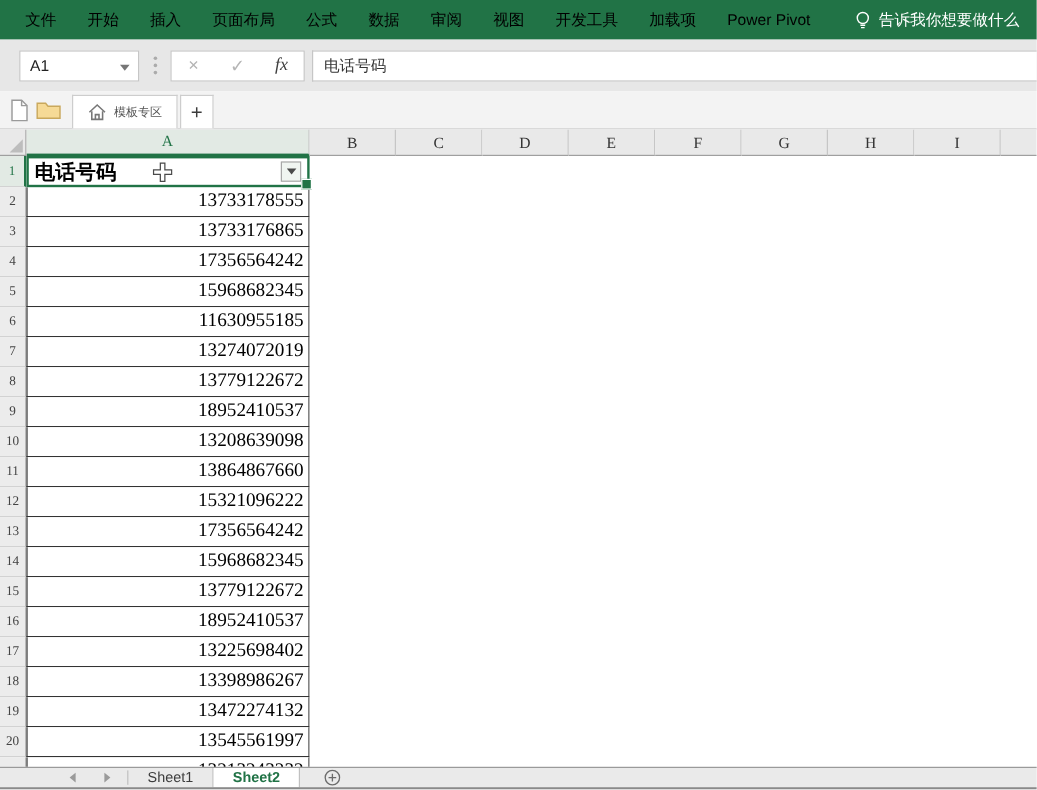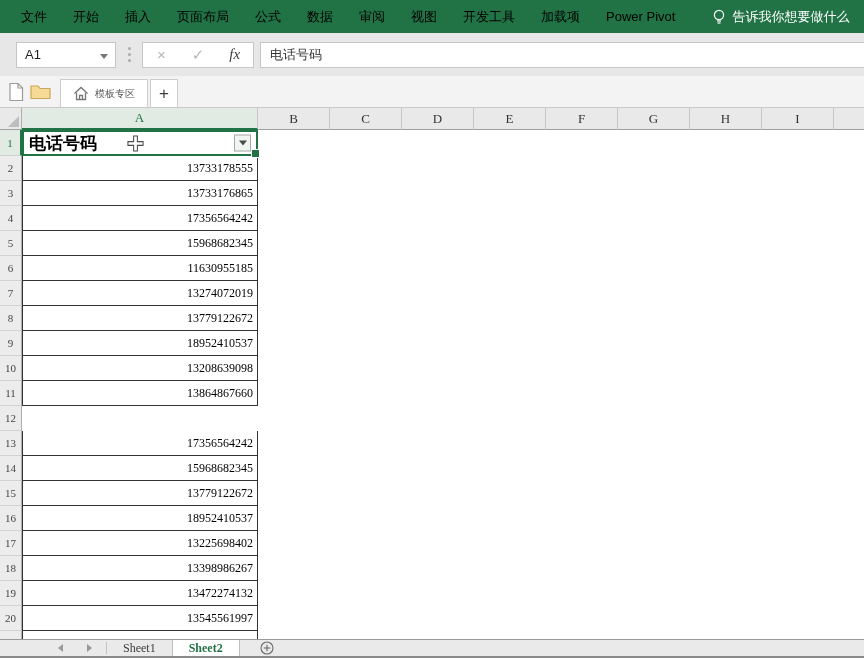--- a/index.html
+++ b/index.html
@@ -35,35 +35,35 @@
   .col-headers{display:flex;height:22px;}
   .corner{position:relative;width:22px;box-sizing:border-box;background:#e9e9e9;border-right:1px solid #aeaeae;border-bottom:1px solid #9f9f9f;}
   .corner .tri{position:absolute;right:2px;bottom:2px;width:0;height:0;border-left:11px solid transparent;border-bottom:11px solid #bdbdbd;}
   .col-h{box-sizing:border-box;background:#e9e9e9;border-right:1px solid #c6c6c6;border-bottom:1px solid #9f9f9f;font-family:"Liberation Serif","DejaVu Serif",serif;font-size:13px;color:#333;display:flex;align-items:center;justify-content:center;}
   .col-h.a{width:236px;color:#217346;background:#e2eae4;border-bottom:2px solid #217346;}
   .col-h.std{width:72px;}
   .col-h.filler{flex:1;border-right:none;}
 
   .grid-row{display:flex;height:25px;}
   .row-num{width:22px;box-sizing:border-box;background:#ececec;border-right:1px solid #aeaeae;border-bottom:1px solid #d2d2d2;font-family:"Liberation Serif","DejaVu Serif",serif;font-size:11px;color:#444;display:flex;align-items:center;justify-content:center;}
-  .cell-a{width:236px;box-sizing:border-box;background:#fff;border-left:1px solid #333;border-right:1px solid #333;border-bottom:1px solid #333;font-family:"Liberation Serif","DejaVu Serif",serif;font-size:12px;color:#000;display:flex;align-items:center;justify-content:flex-end;padding-right:4px;}
+  .cell-a{width:236px;box-sizing:border-box;background:#fff;border-left:1px solid #333;border-right:1px solid #333;border-bottom:1px solid #333;font-family:"Liberation Serif","DejaVu Serif",serif;font-size:16px;color:#000;display:flex;align-items:center;justify-content:flex-end;padding-right:4px;}
   .grid-row .rest{flex:1;background:#fff;}
 
   .row1{height:26px;}
   .row1 .row-num{color:#217346;background:#e2eae4;border-right:2px solid #217346;}
   .cell-a1{position:relative;width:236px;box-sizing:border-box;background:#fff;border:2px solid #217346;display:flex;align-items:center;padding-left:5px;font-family:"Liberation Serif","DejaVu Serif",serif;font-weight:bold;font-size:17px;color:#000;}
   .fill-handle{position:absolute;right:-4px;bottom:-4px;width:7px;height:7px;background:#217346;border:1px solid #fff;z-index:6;}
   .filter-btn{position:absolute;right:5px;top:50%;transform:translateY(-50%);width:17px;height:17px;box-sizing:border-box;background:#f0f5f1;border:1px solid #a8a8a8;display:flex;align-items:center;justify-content:center;}
   .filter-btn .tri{width:0;height:0;border-left:4px solid transparent;border-right:4px solid transparent;border-top:5px solid #4a4a4a;}
   .cell-cursor{position:absolute;left:103px;top:3px;z-index:7;}
 
   .partial-row{height:9px;overflow:hidden;}
 
   
-  .sheet-bar{position:absolute;left:0;right:0;bottom:2px;height:16px;background:#eaeaea;border-top:1px solid #9a9a9a;display:flex;align-items:stretch;font-size:12px;font-family:Liberation Serif, serif;}
+  .sheet-bar{position:absolute;left:0;right:0;bottom:2px;height:16px;background:#eaeaea;border-top:1px solid #9a9a9a;display:flex;align-items:stretch;font-size:12px;}
   .nav-arrows{display:flex;align-items:center;gap:24px;padding:0 14px 0 58px;}
   .arr{width:0;height:0;}
   .arr.left{border-top:4px solid transparent;border-bottom:4px solid transparent;border-right:5px solid #9a9a9a;}
   .arr.right{border-top:4px solid transparent;border-bottom:4px solid transparent;border-left:5px solid #9a9a9a;}
   .sb-sep{width:1px;background:#c0c0c0;margin:2px 0;}
   .sheet-tab{display:flex;align-items:center;padding:0 16px;color:#3c3c3c;border-right:1px solid #c0c0c0;background:transparent;}
   .sheet-tab.active{background:#fff;color:#217346;font-weight:bold;}
   .add-sheet{margin-left:20px;display:flex;align-items:center;}
   .bottom-strip{position:absolute;left:0;right:0;bottom:0;height:2px;background:#8a8a8a;}
 </style>
@@ -219,20 +219,21 @@
           <div class="cell-a">13208639098</div>
           <div class="rest"></div>
         </div>
         <div class="grid-row">
           <span class="row-num">11</span>
           <div class="cell-a">13864867660</div>
           <div class="rest"></div>
         </div>
         <div class="grid-row">
           <span class="row-num">12</span>
+          <div class="cell-a">15321096222</div>
           <div class="rest"></div>
         </div>
         <div class="grid-row">
           <span class="row-num">13</span>
           <div class="cell-a">17356564242</div>
           <div class="rest"></div>
         </div>
         <div class="grid-row">
           <span class="row-num">14</span>
           <div class="cell-a">15968682345</div>

